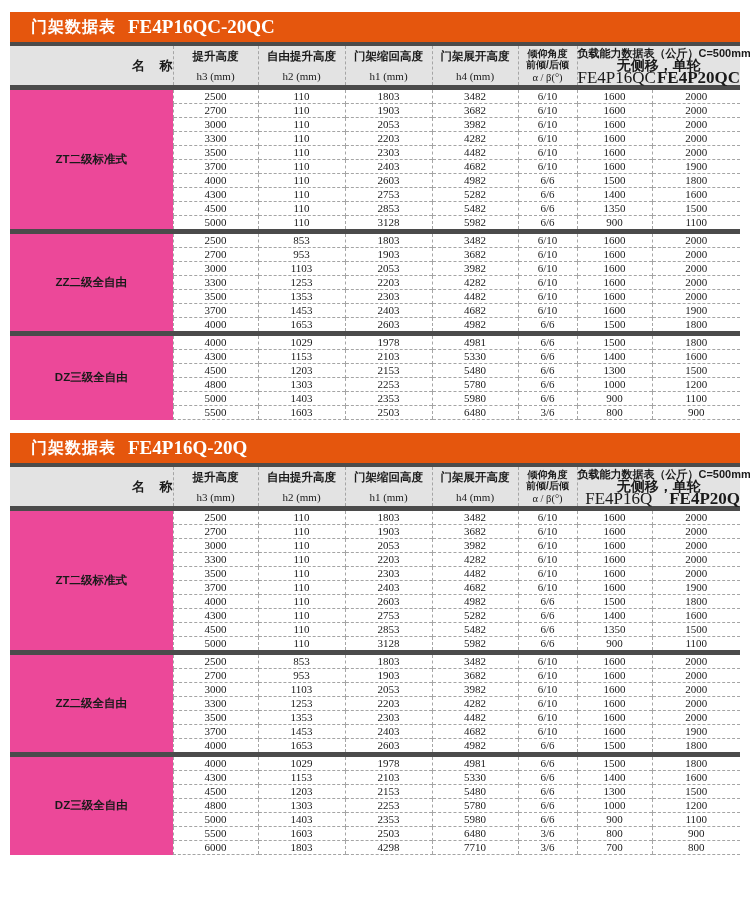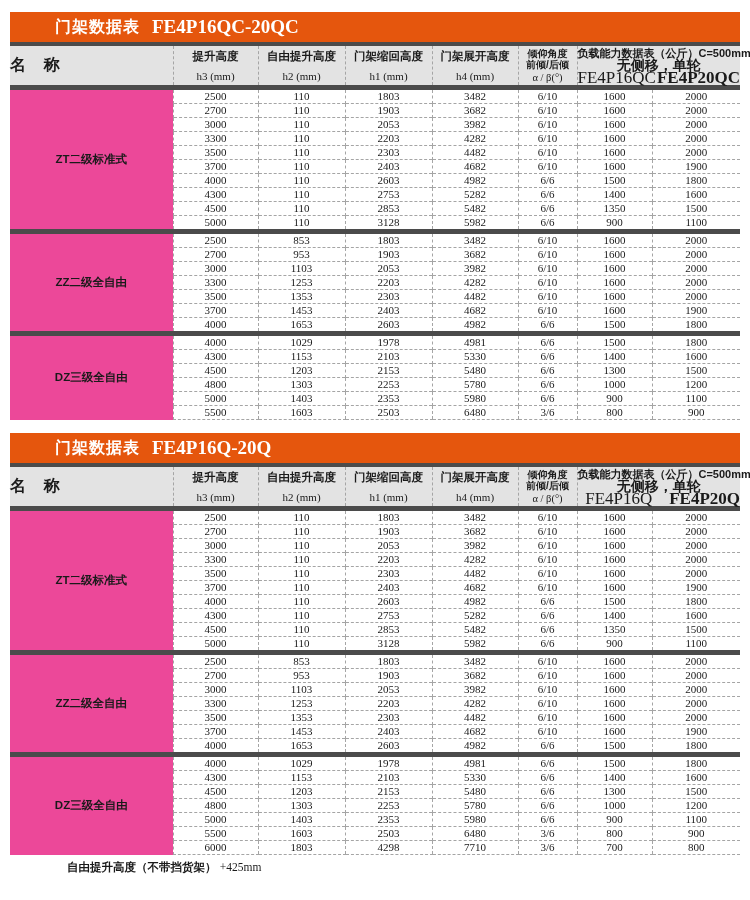--- a/index.html
+++ b/index.html
@@ -14,21 +14,21 @@
 
   .table-block { width: 730px; }
   .table-block + .table-block { margin-top: 13px; }
 
   .title-bar {
     height: 30px;
     background: #e5560d;
     color: #ffffff;
     display: flex;
     align-items: center;
-    padding-left: 45px;
+    padding-left: 21px;
   }
   .title-cn {
     font-size: 16px;
     font-weight: bold;
     letter-spacing: 1px;
   }
   .title-model {
     font-family: "Liberation Serif", serif;
     font-size: 19px;
     font-weight: bold;
@@ -39,23 +39,23 @@
   table.spec {
     border-collapse: collapse;
     table-layout: fixed;
     width: 730px;
   }
   thead tr { height: 39px; background: #e3e3e3; }
   thead th { font-weight: bold; vertical-align: middle; padding: 0; }
   thead th + th { border-left: 1px dashed #a5a5a5; }
 
   th.name-h {
-    font-size: 16px;
+    font-size: 13px;
     white-space: pre;
-    text-align: left;
+    text-align: right;
   }
   th.col-h { vertical-align: middle; }
   .h-cn { font-size: 11.5px; font-weight: bold; line-height: 13px; margin-bottom: 7px; }
   .h-unit {
     font-family: Liberation Serif, serif;
     font-weight: normal;
     font-size: 11px;
     line-height: 12px;
   }
   th.tilt-h { vertical-align: middle; }
@@ -693,18 +693,14 @@
             <td class="val">4298</td>
             <td class="val">7710</td>
             <td class="val">3/6</td>
             <td class="val">700</td>
             <td class="val">800</td>
           </tr>
         </tbody>
       </table>
   </div>
 
-  <div class="footnote">
-    <span class="fn-cn">自由提升高度（不带挡货架）</span>
-    <span class="fn-val">+425mm</span>
-  </div>
 
 </div>
 
 </body></html>

